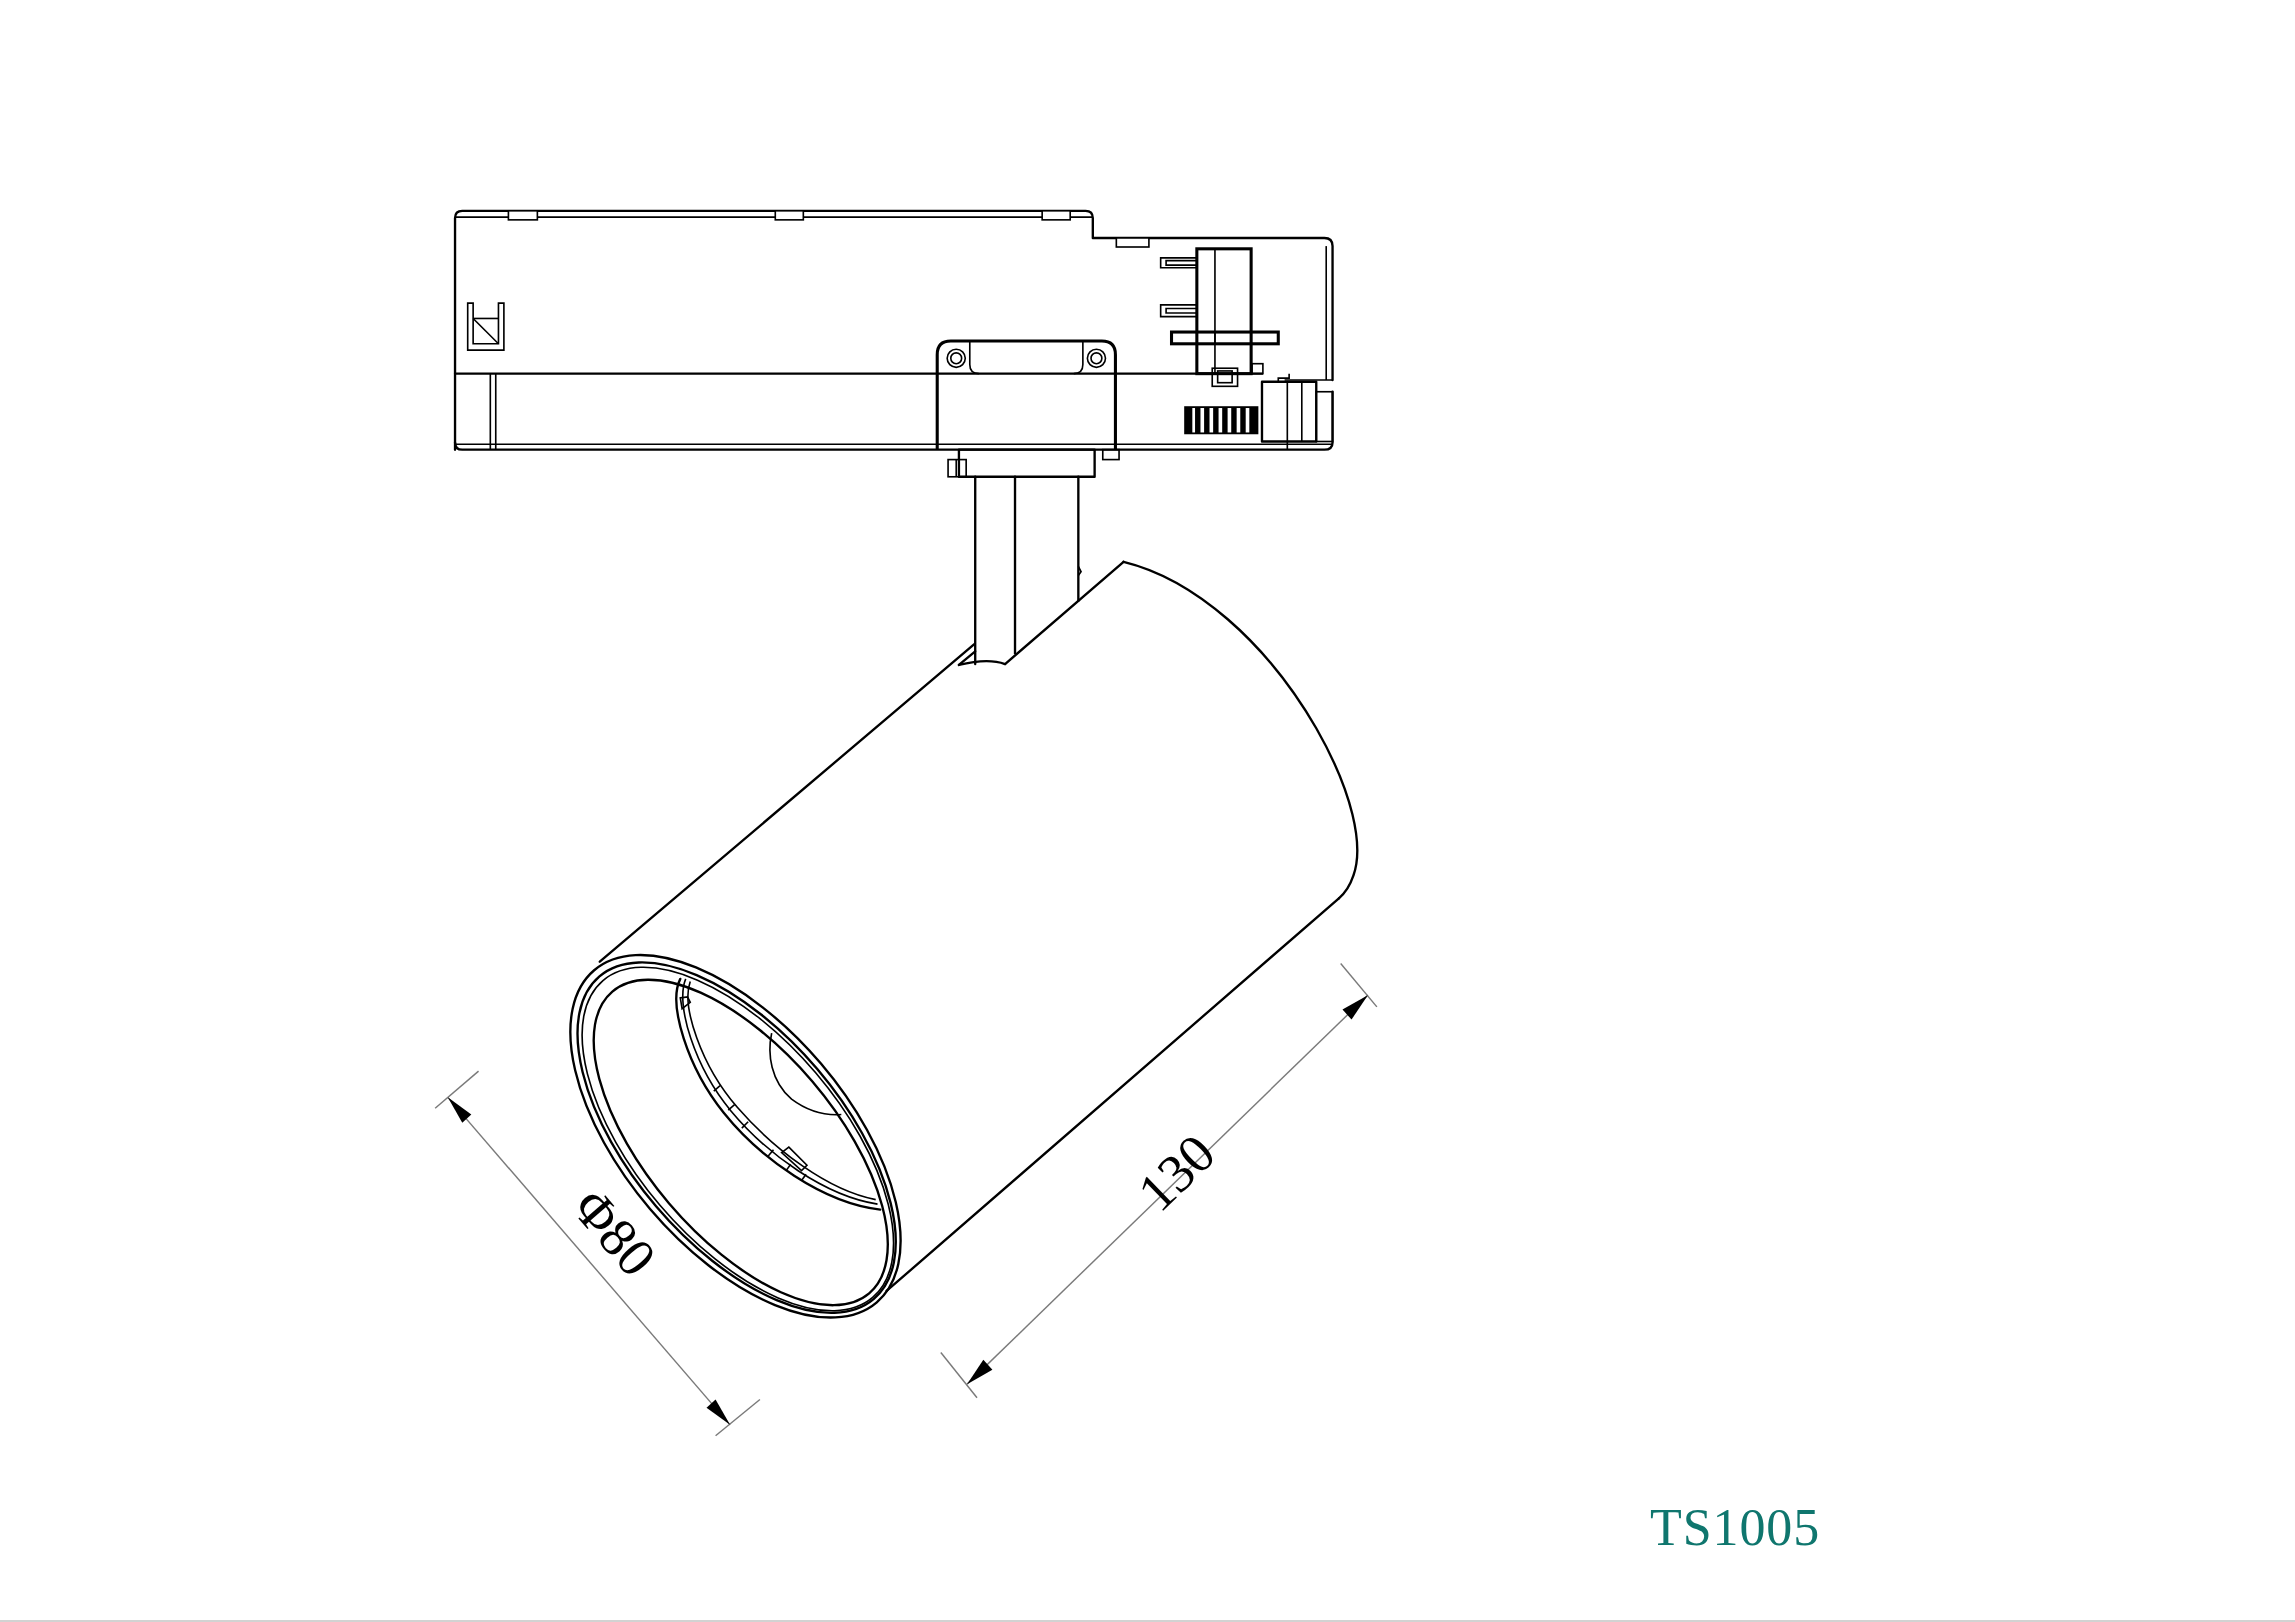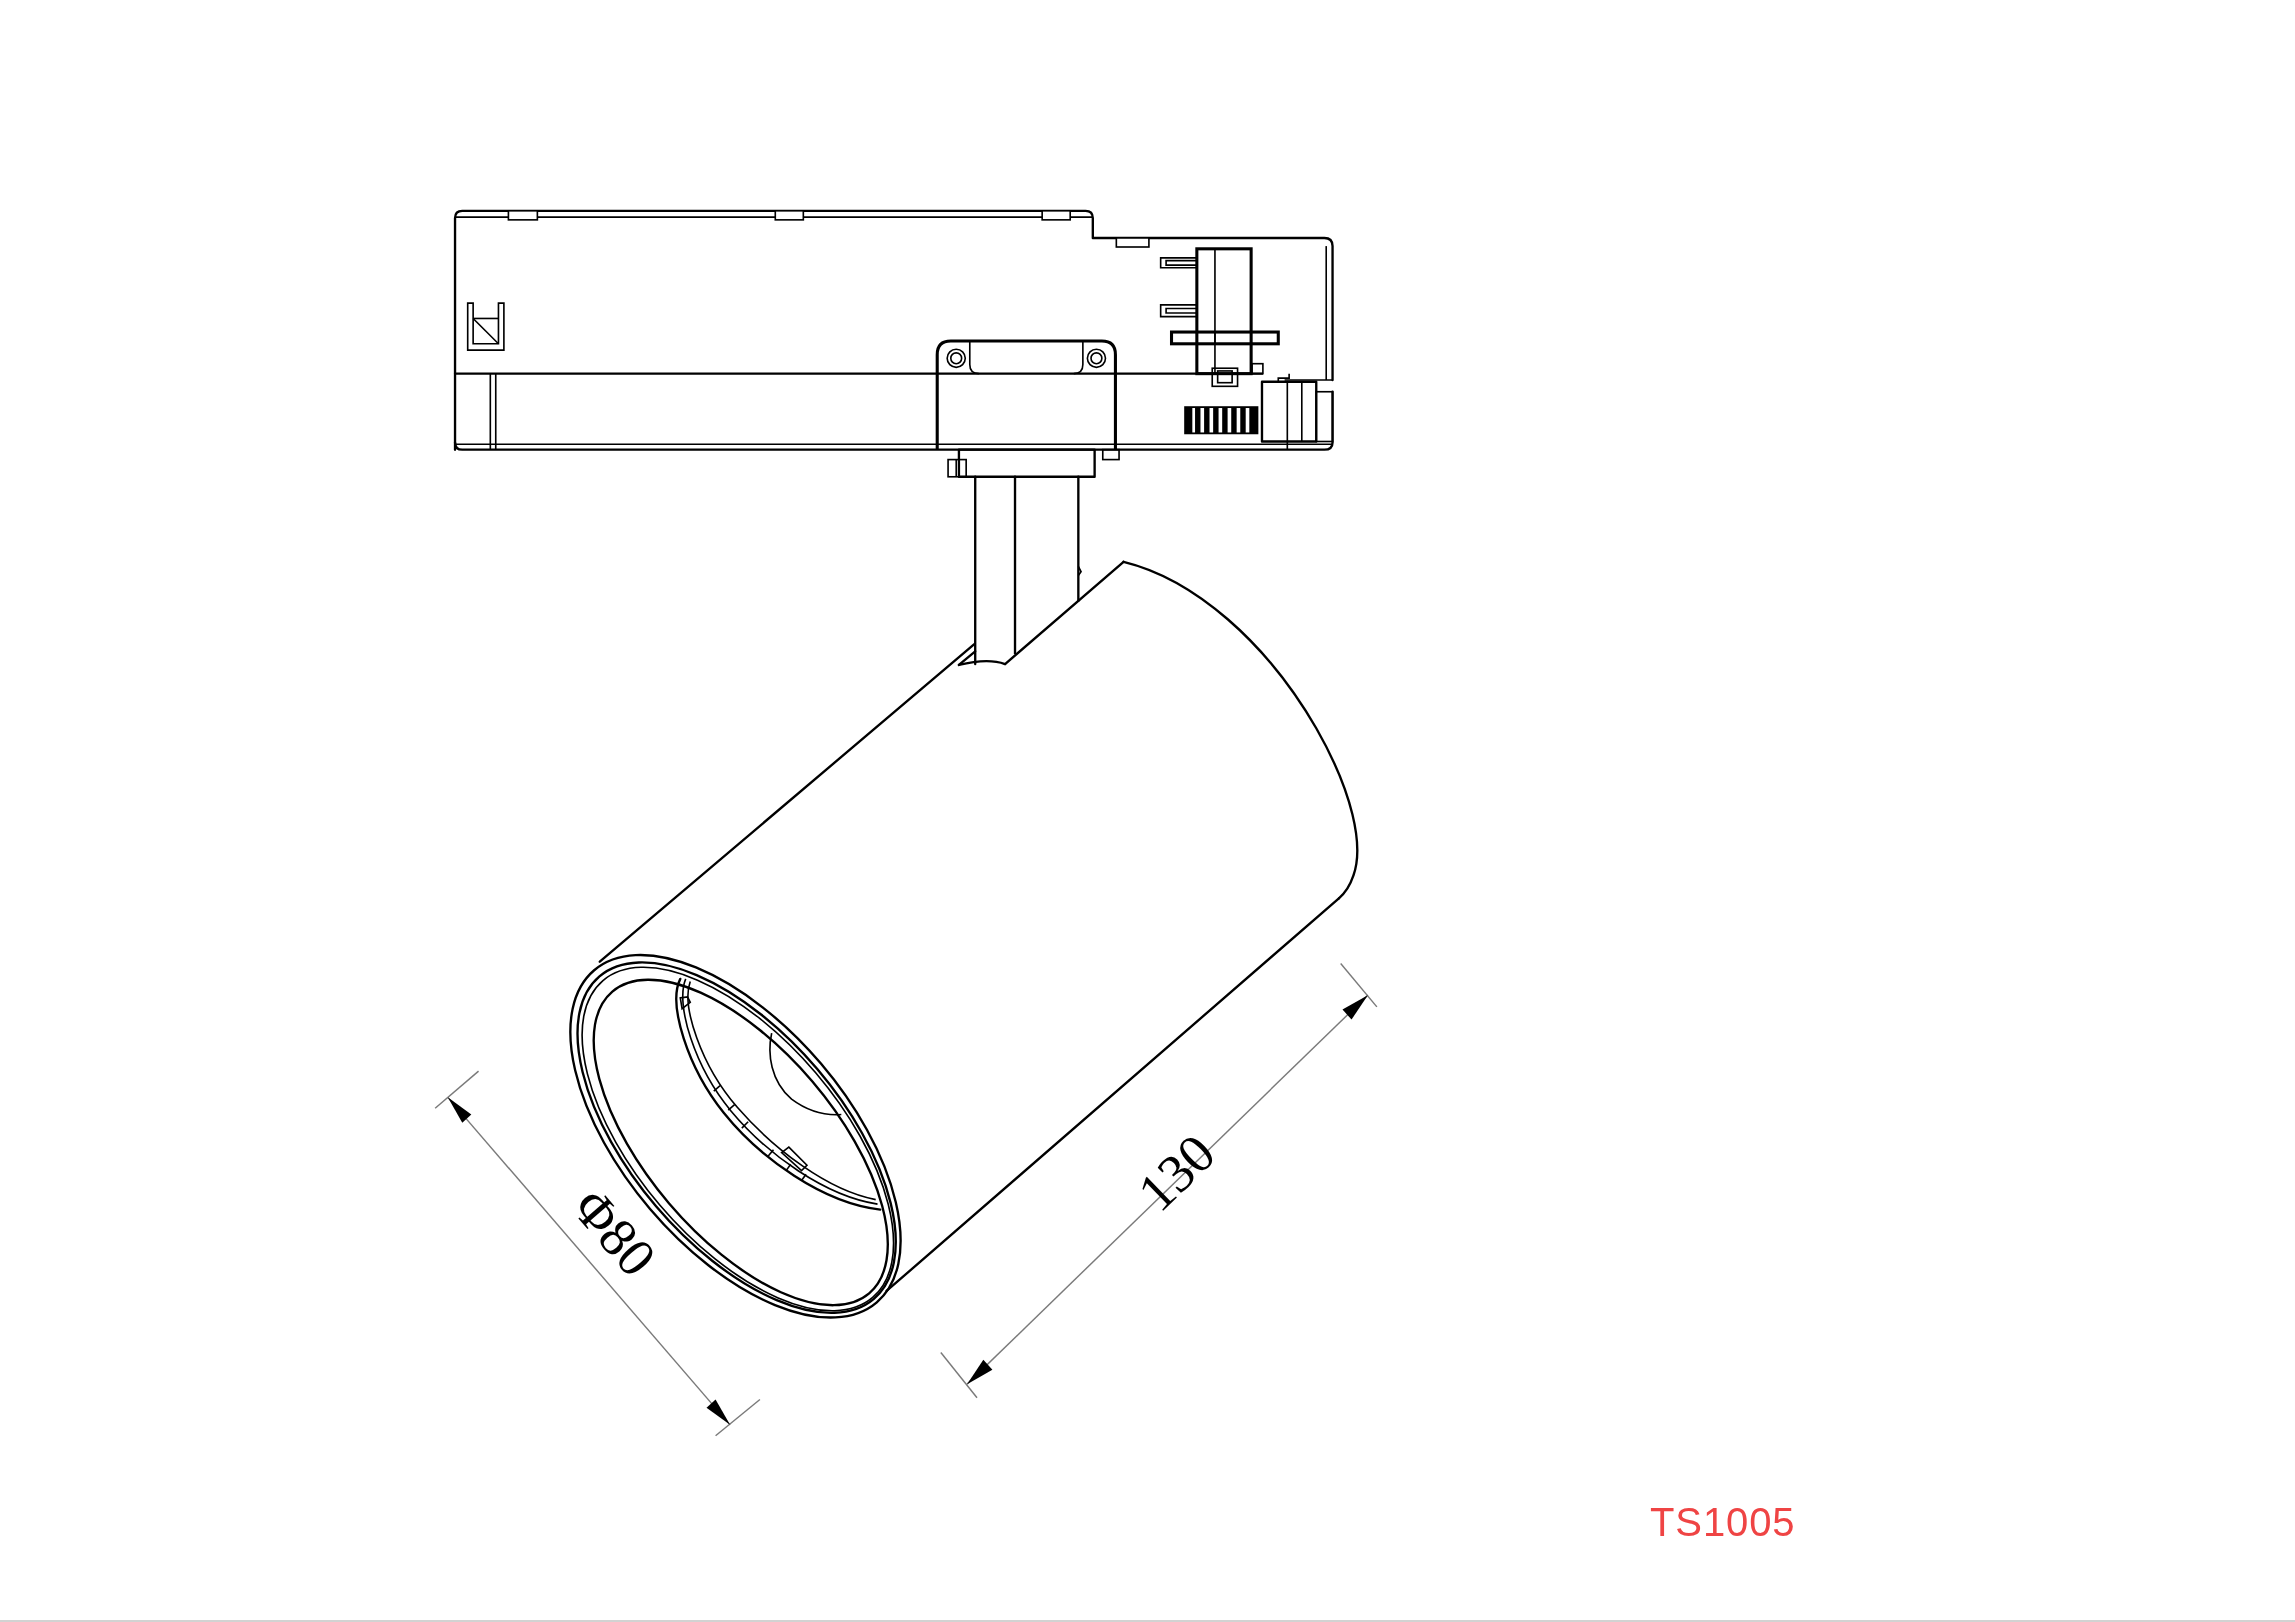--- a/index.html
+++ b/index.html
@@ -7,22 +7,22 @@
     #drawing { position: absolute; left: 0; top: 0; width: 2296px; height: 1623px; }
     .ln { fill: none; stroke: #000; stroke-width: 2.6; stroke-linejoin: round; stroke-linecap: round; }
     .ln-thin { fill: none; stroke: #000; stroke-width: 1.8; }
     .ln-heavy { fill: none; stroke: #000; stroke-width: 3.4; }
     .dim { fill: none; stroke: #7a7a7a; stroke-width: 1.6; }
     .arrow { fill: #000; stroke: none; }
     .fill-white { fill: #fff; }
     .dim-text { font-family: "Liberation Serif", "DejaVu Serif", serif; font-size: 60px; fill: #000; }
     .model-label {
       position: absolute; left: 1650px; top: 1502px;
-      font-family: Liberation Sans, sans-serif;
-      font-size: 40px; color: #ef4444; letter-spacing: 0.9px; line-height: 1;
+      font-family: Liberation Serif, serif;
+      font-size: 52px; color: #0f766e; letter-spacing: 0.9px; line-height: 1;
     }
     .bottom-strip { position: absolute; left: 0; bottom: 0; width: 2296px; height: 2.7px; background: #d2d2d2; }
   </style>
 </head>
 <body>
 
 <svg id="drawing" viewBox="0 0 2538 1794" xmlns="http://www.w3.org/2000/svg">
 
   <g>
 

